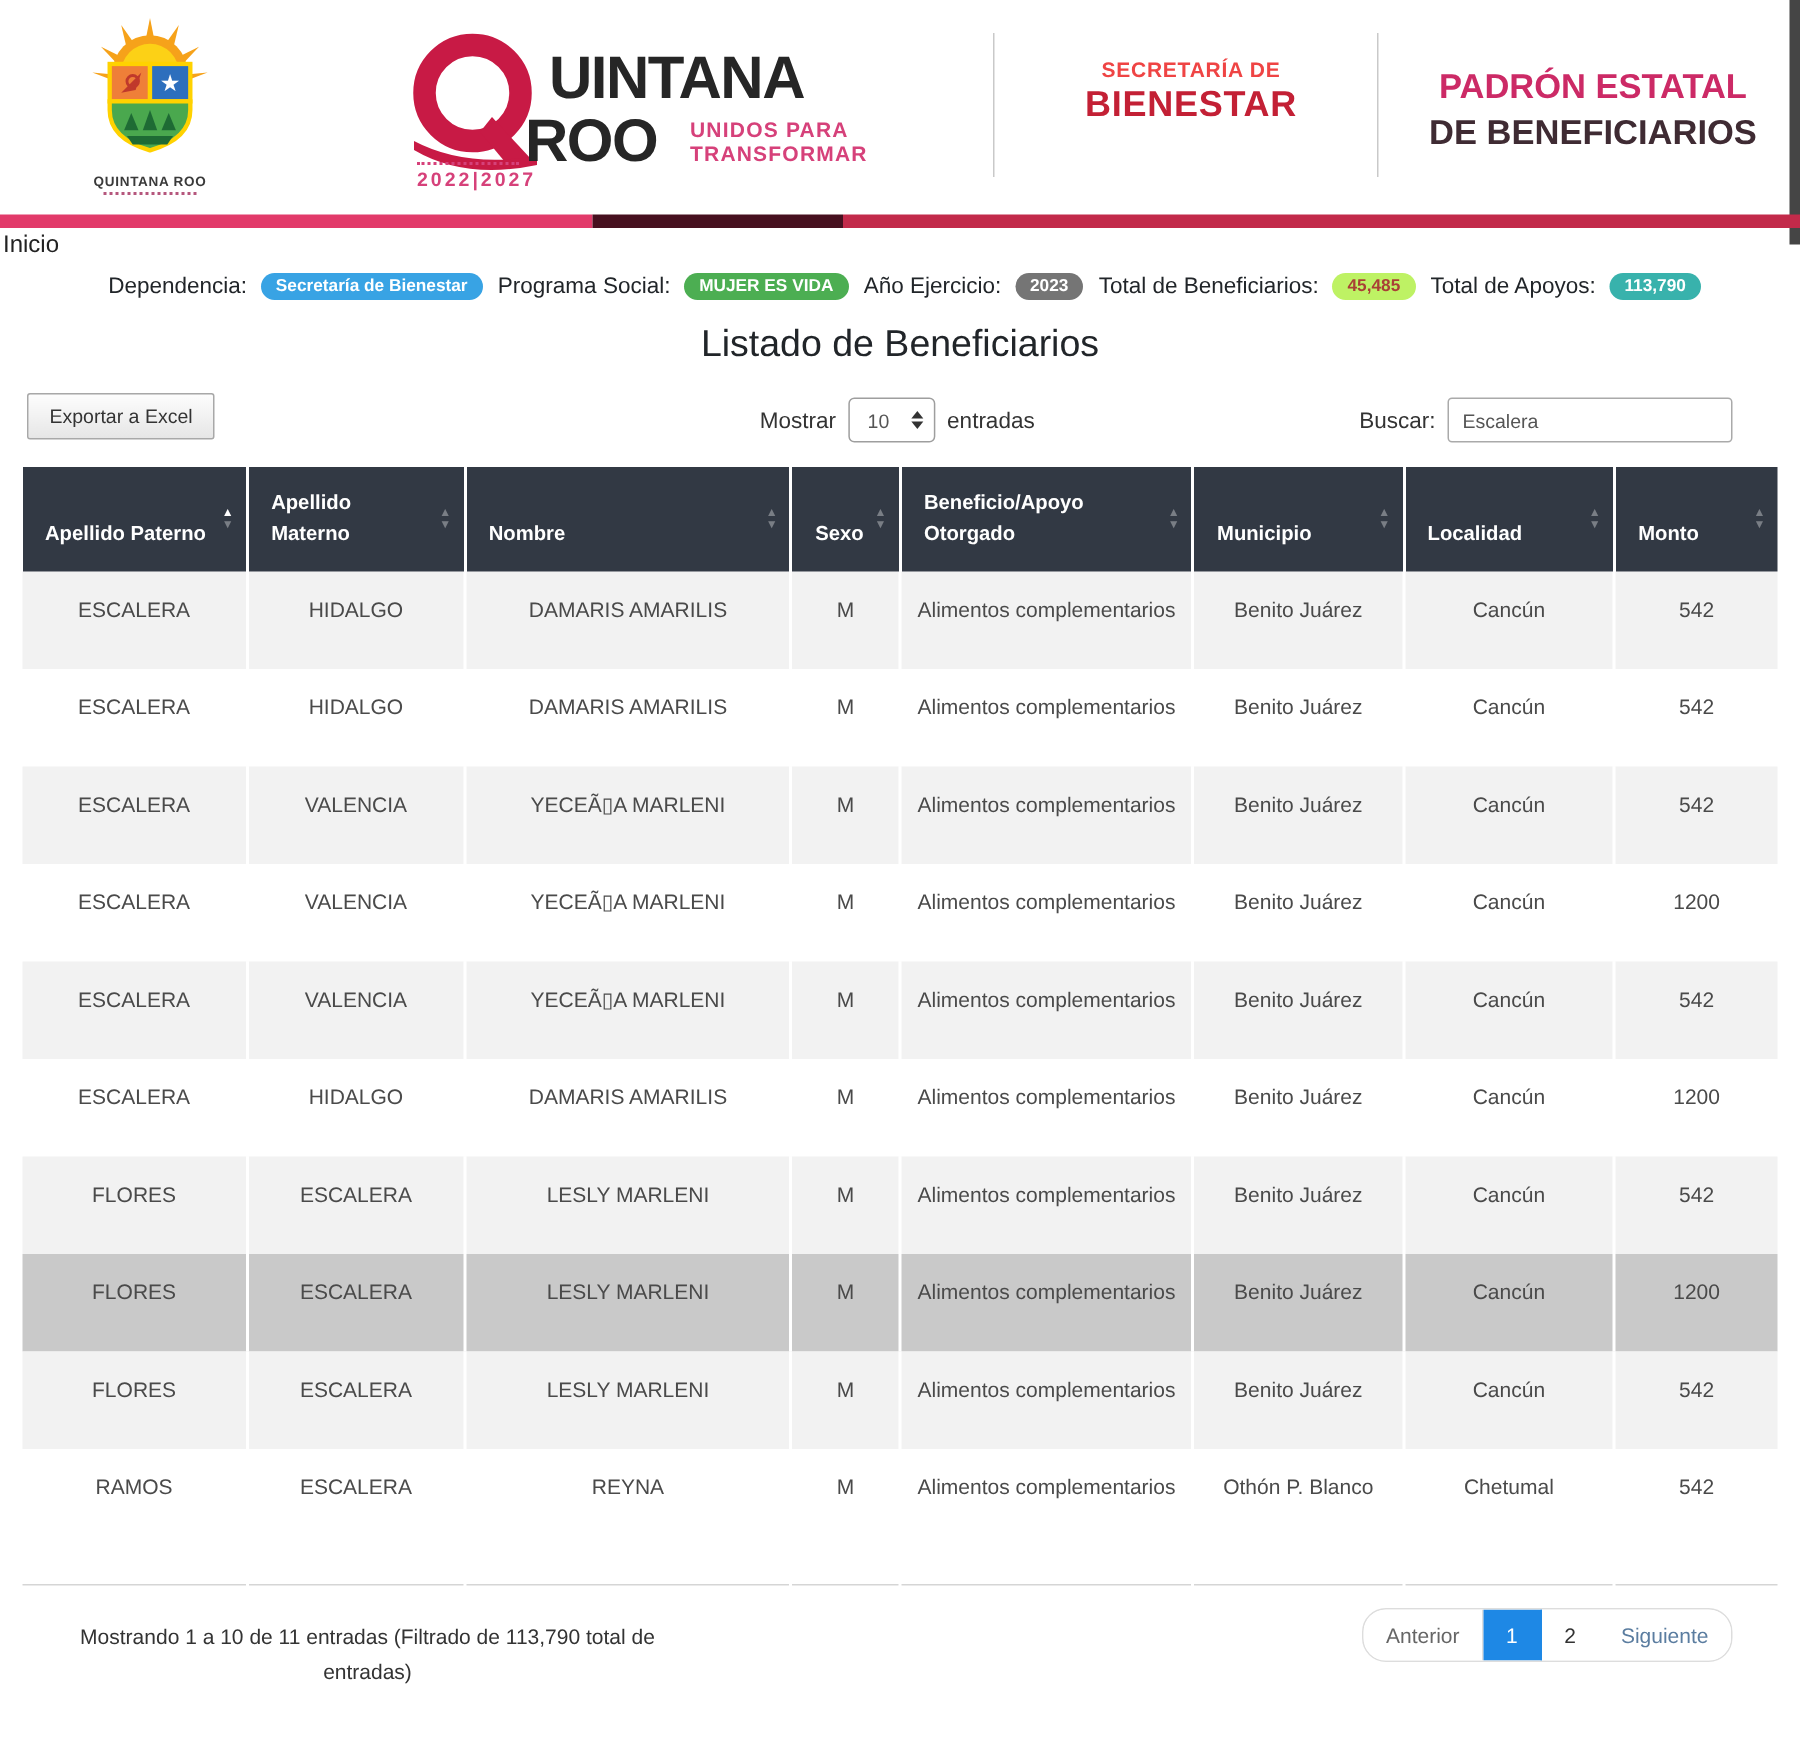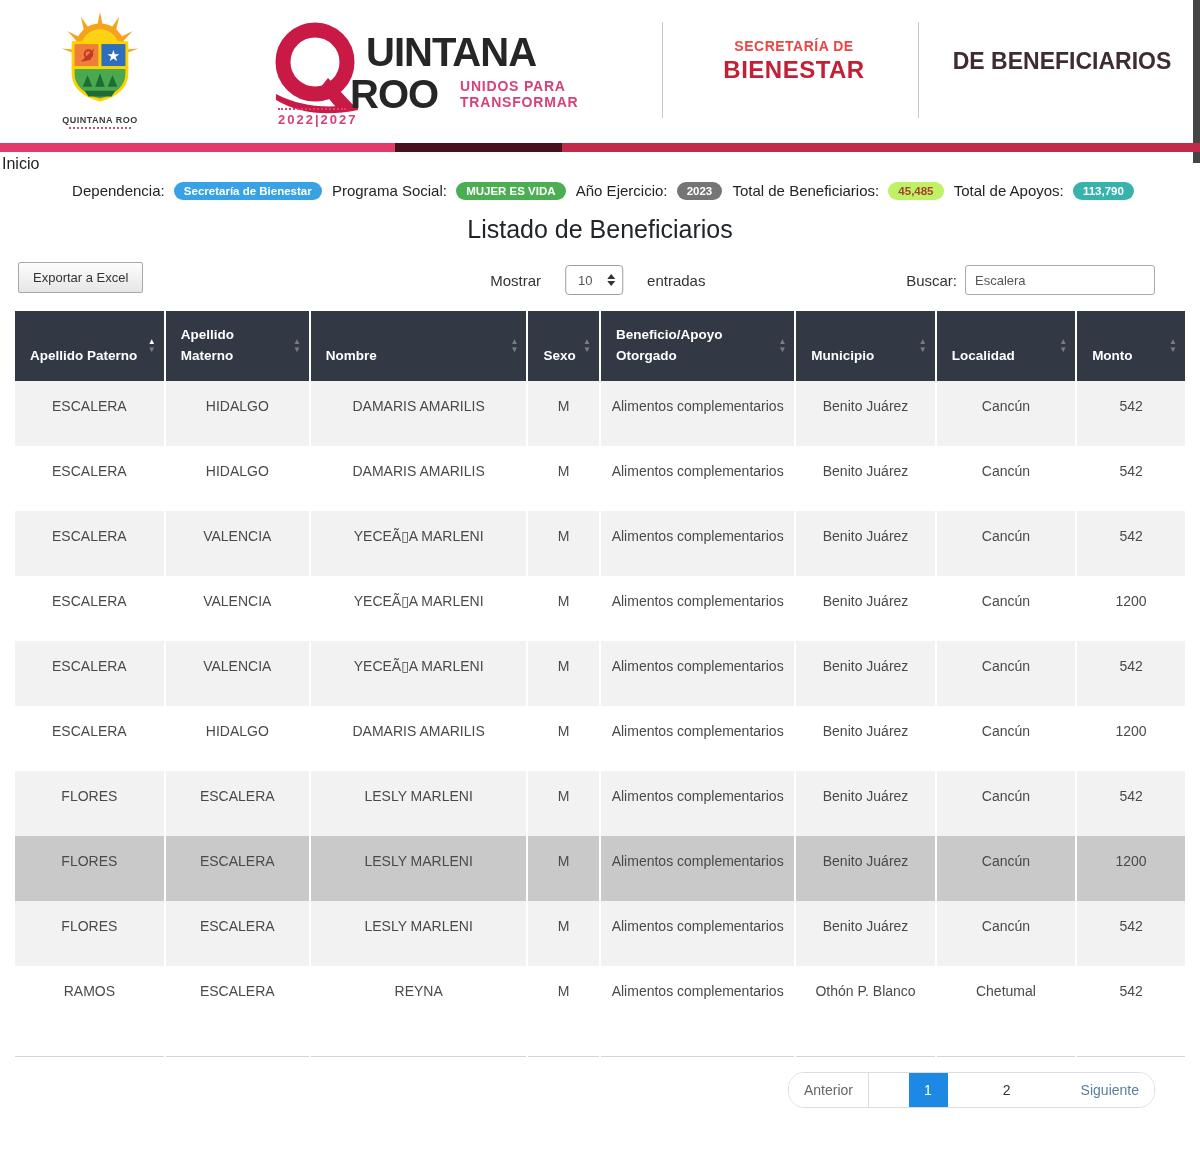--- a/index.html
+++ b/index.html
@@ -58,21 +58,21 @@
   .pill-yellow{ background:#bef264; color:#a94036; }
   .pill-teal  { background:#38b2ac; }
 
   
   .page-title { margin-top:15px; text-align:center; font-size:25px; font-weight:400; color:#212529; }
 
   
   .controls { position:relative; margin-top:18px; height:36px; }
   .export-btn { position:absolute; left:18px; top:0; padding:7px 14px; font-size:13px; color:#333;
                 background:linear-gradient(#fdfdfd,#e6e6e6); border:1px solid #a8a8a8; border-radius:2px; cursor:pointer; }
-  .mostrar { position:absolute; left:50%; transform:translateX(-51%); top:3px; font-size:15px; color:#333; display:flex; align-items:center; gap:24px; }
+  .mostrar { position:absolute; left:50%; transform:translateX(-51%); top:3px; font-size:15px; color:#333; display:flex; align-items:center; gap:8px; }
   .page-size { position:relative; width:58px; height:30px; border:1px solid #9e9e9e; border-radius:4px; background:#fff;
                display:flex; align-items:center; padding-left:12px; font-size:13px; color:#555; cursor:pointer; }
   .spin { position:absolute; right:7px; top:50%; transform:translateY(-50%); display:flex; flex-direction:column; gap:2px; }
   .spin i { display:block; width:0; height:0; border-left:4px solid transparent; border-right:4px solid transparent; }
   .spin .up { border-bottom:5px solid #333; }
   .spin .down { border-top:5px solid #333; }
   .buscar { position:absolute; right:45px; top:3px; font-size:15px; color:#333; display:flex; align-items:center; gap:8px; }
   .buscar input { width:190px; height:30px; border:1px solid #aaa; border-radius:3px; padding:0 9px; font-size:13px; color:#555;
                   font-family:"Liberation Sans","DejaVu Sans",sans-serif; }
 
@@ -88,21 +88,21 @@
   tbody td { font-size:14px; color:#4a4a4a; text-align:center; vertical-align:top; padding:15px 8px 8px 8px; height:65px; line-height:21px; }
   tbody tr.odd  { background:#f2f2f2; }
   tbody tr.even { background:#ffffff; }
   tbody tr.highlighted { background:#c9c9c9; }
   tbody tr:last-child td { height:90px; }
   table { border-bottom:1px solid #d5d5d5; }
 
   
   .tbl-footer { position:relative; margin-top:13px; height:70px; }
   .showing-info { position:absolute; left:30px; top:10px; width:430px; text-align:center; font-size:14px; color:#333; line-height:23px; }
-  .pagination { position:absolute; right:45px; top:2px; display:flex; border:1px solid #ddd; border-radius:16px; overflow:hidden; background:#fff;gap:40px; }
+  .pagination { position:absolute; right:45px; top:2px; display:flex; border:1px solid #ddd; border-radius:16px; overflow:hidden; background:#fff; }
   .pagination .pg { padding:9px 15px; font-size:14px; color:#666; border-right:1px solid #ddd; cursor:pointer; background:#fff; min-width:34px; text-align:center; }
   .pagination .pg:last-child { border-right:none; }
   .pagination .pg.num { color:#333; }
   .pagination .pg.active { background:#1e88e5; color:#fff; border-color:#1e88e5; }
   .pagination .pg.next { color:#5b7da0; }
 </style>
 </head>
 <body>
 
 <header class="site-header">
@@ -165,20 +165,21 @@
   <div class="vdiv vdiv-1"></div>
 
   <div class="secretaria">
     <div class="sec-line1">SECRETARÍA DE</div>
     <div class="sec-line2">BIENESTAR</div>
   </div>
 
   <div class="vdiv vdiv-2"></div>
 
   <div class="padron">
+    <div class="pad-line1">PADRÓN ESTATAL</div>
     <div class="pad-line2">DE BENEFICIARIOS</div>
   </div>
 
   <div class="edge-strip"></div>
 </header>
 
 <div class="tricolor">
   <span class="seg1"></span>
     <span class="seg2"></span>
     <span class="seg3"></span>
@@ -369,18 +370,19 @@
           <td>Alimentos complementarios</td>
           <td>Othón P. Blanco</td>
           <td>Chetumal</td>
           <td>542</td>
         </tr>
       </tbody>
   </table>
 </div>
 
 <div class="tbl-footer">
+  <div class="showing-info">Mostrando 1 a 10 de 11 entradas (Filtrado de 113,790 total de entradas)</div>
   <div class="pagination">
     <div class="pg prev">Anterior</div>
     <span id="page-buttons" style="display: contents;"><div class="pg num active">1</div><div class="pg num">2</div></span>
     <div class="pg next">Siguiente</div>
   </div>
 </div>
 
 </body></html>

